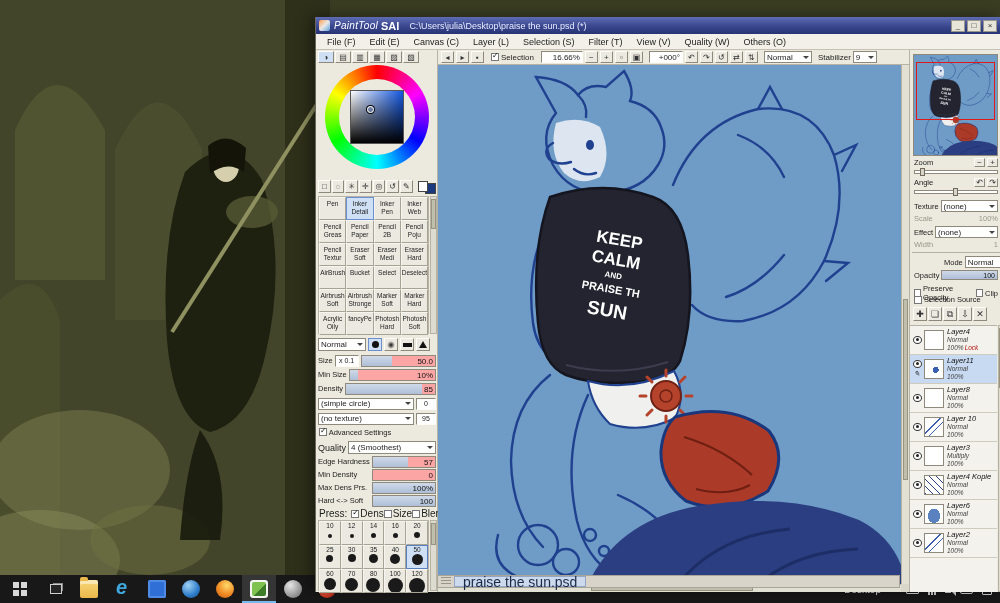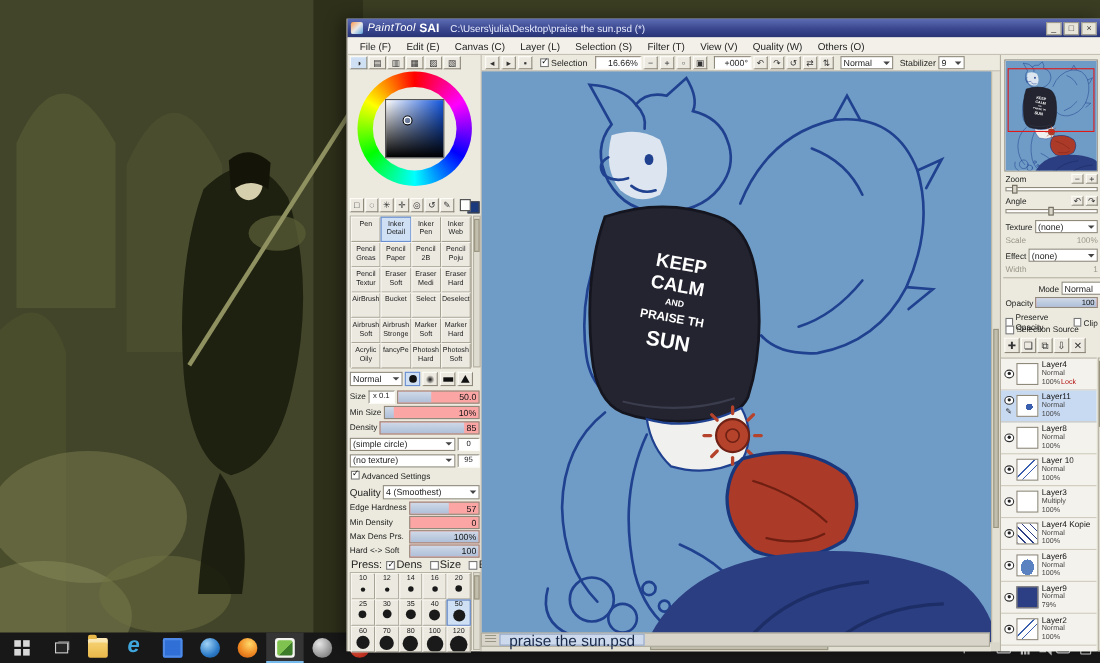--- a/index.html
+++ b/index.html
@@ -148,21 +148,21 @@
   #navigator{position:absolute;left:3px;top:4px;width:85px;height:102px;border:1px solid #8e897b;background:#fff;overflow:hidden;}
   #nav-rect{position:absolute;left:2px;top:7px;width:79px;height:58px;border:1px solid #e01818;}
   .rp-label-row{position:absolute;left:4px;width:84px;display:flex;align-items:center;gap:2px;}
   .groove{position:absolute;left:4px;width:84px;height:4px;background:#fff;border:1px solid #8e897b;}
   .groove i{position:absolute;left:6%;top:-3px;width:5px;height:8px;background:#d8d4c8;border:1px solid #6f6a5c;}
   .rp-dd{flex:1;height:12px;}
   .grayed{color:#9a968a;}
   .rp-sep{position:absolute;left:2px;width:88px;border-top:1px solid #b6b2a4;}
   #layer-cmds{position:absolute;left:3px;top:257px;display:flex;gap:1px;}
   #layer-cmds .tbtn{width:14px;height:14px;font-size:9px;}
-  #layerlist{position:absolute;left:0;top:275px;width:87px;height:267px;background:#f4f2ec;border-top:1px solid #b6b2a4;overflow:hidden;}
+  #layerlist{position:absolute;left:0;top:275px;width:87px;height:267px;background:#f4f2ec;border-top:1px solid #b6b2a4;overflow:hidden;font-style:italic;}
   #layers-scroll{left:88px;top:275px;height:267px;width:4px;}
   .layer-row{position:relative;height:29px;border-bottom:1px solid #cfcbbe;display:flex;align-items:center;}
   .layer-row.selected{background:#c8daf2;}
   .eye-col{width:14px;display:flex;flex-direction:column;align-items:center;gap:2px;}
   .eye{width:9px;height:8px;border:1px solid #333;border-radius:50%;position:relative;background:#fff;}
   .eye::after{content:"";position:absolute;left:2px;top:1px;width:3px;height:3px;border-radius:50%;background:#222;}
   .pen-mark{display:none;font-size:7px;}
   .layer-row.selected .pen-mark{display:block;}
   .lthumb{width:20px;height:20px;border:1px solid #8e897b;background:#fff;margin-right:3px;flex:none;}
   .thumb-white{background:#fff;}
@@ -610,21 +610,21 @@
             <span class="lab" style="width:52px;">Hard &lt;-&gt; Soft</span>
             <span class="slider f100">
               <span class="fill afill" style="width: 100%;"></span>
               <span class="val">100</span>
             </span>
           </div>
         </div>
 
       <div id="pressrow">
         <span>Press:</span>
-        <span id="pressopts" style="display:flex;gap:7px;">
+        <span id="pressopts" style="display:flex;gap:0;">
 
             <span style="display:inline-flex;gap:1px;align-items:center;">
               <span class="cb checked"></span>
               <span>Dens</span>
             </span>
 
             <span style="display:inline-flex;gap:1px;align-items:center;">
               <span class="cb"></span>
               <span>Size</span>
             </span>
@@ -916,32 +916,20 @@
 
             </span>
             <span class="lthumb thumb-figure"></span>
             <span class="lmeta">
               <span class="lname">Layer6</span>
               <span class="lmode">Normal</span>
               <span class="lop"><span>100%</span><span class="lock"></span></span>
             </span>
           </div>
 
-          <div class="layer-row">
-            <span class="eye-col">
-              <span class="eye"></span>
-
-            </span>
-            <span class="lthumb thumb-dark"></span>
-            <span class="lmeta">
-              <span class="lname">Layer9</span>
-              <span class="lmode">Normal</span>
-              <span class="lop"><span>79%</span><span class="lock"></span></span>
-            </span>
-          </div>
 
           <div class="layer-row">
             <span class="eye-col">
               <span class="eye"></span>
 
             </span>
             <span class="lthumb thumb-sketch"></span>
             <span class="lmeta">
               <span class="lname">Layer2</span>
               <span class="lmode">Normal</span>

